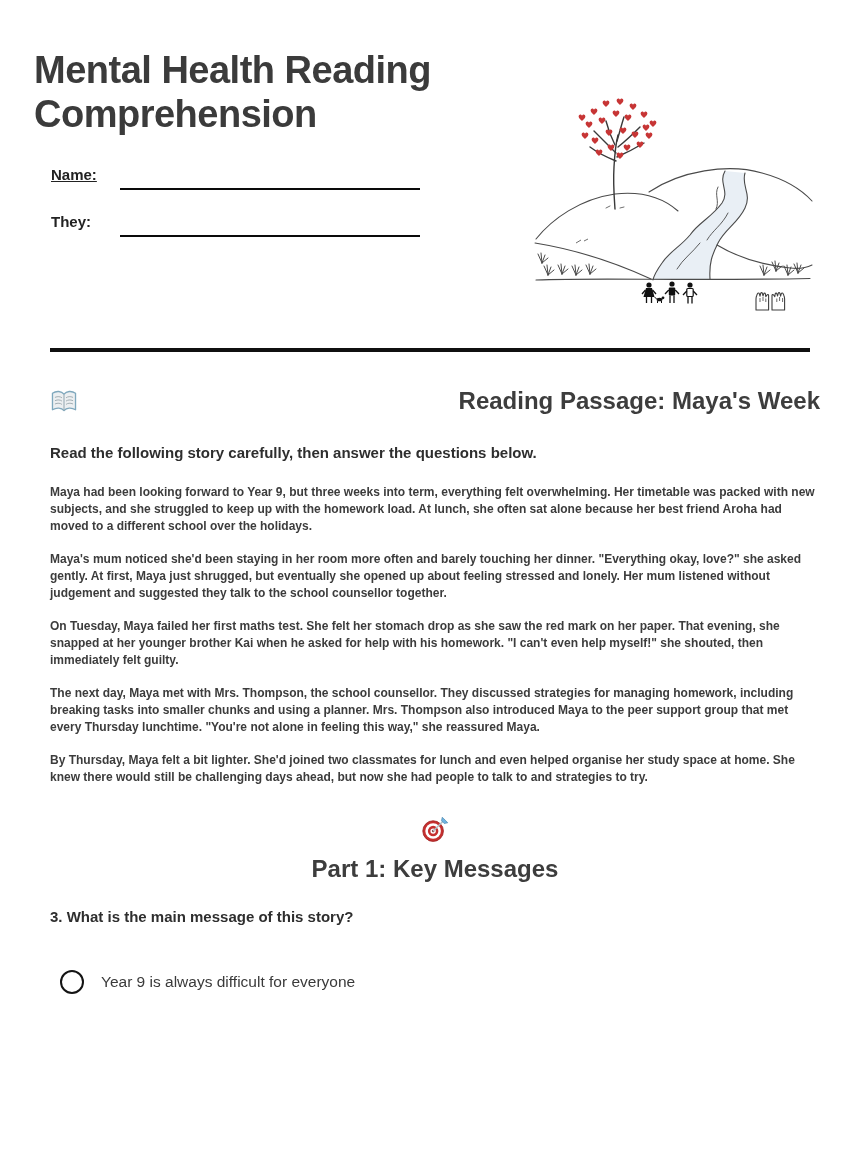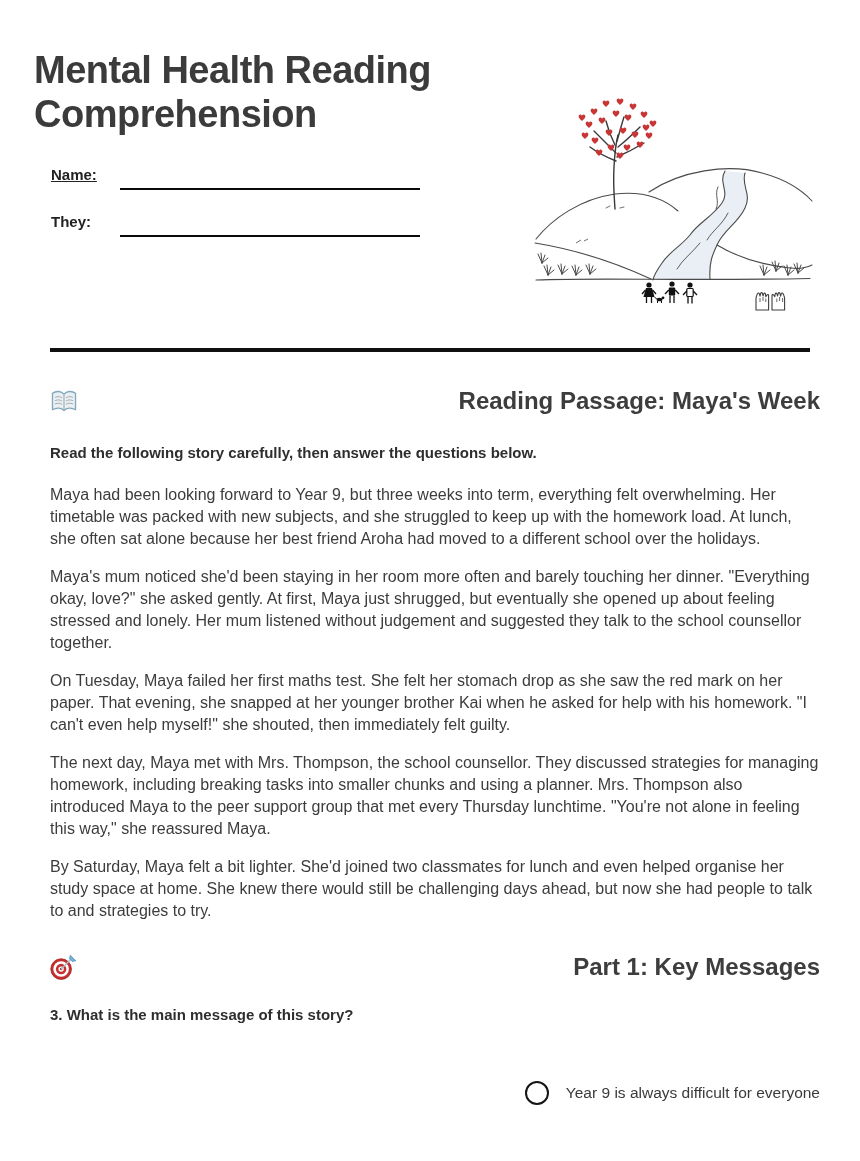--- a/index.html
+++ b/index.html
@@ -34,30 +34,30 @@
   .content { position:absolute; left:50px; top:386px; width:770px; }
   h2.section {
     display:flex; align-items:center; gap:11px;
     font-size:24px; font-weight:700; color:#3d3d3d; line-height:30px;justify-content:space-between;
   }
   h2.section .h-icon { flex:0 0 auto; display:inline-flex; }
   .instruction {
     margin-top:26px; font-size:15px; font-weight:700; color:#2e2e2e; line-height:21px;
   }
   p.body {
-    margin-top:16px; font-size:16px; color:#3c3c3c; line-height:22px;
+    margin-top:16px; font-size:12px; color:#3c3c3c; line-height:17px;font-weight:bold;
   }
   p.body.first { margin-top:21px; }
-  h2.part1 { margin-top:30px; }
+  h2.part1 { margin-top:30px;flex-direction:column; }
   .question {
     margin-top:22px; font-size:15px; font-weight:700; color:#2e2e2e; line-height:21px;
   }
   .option-row {
-    margin-top:56px; display:flex; align-items:center; gap:17px;
-    padding-left:10px; cursor:pointer;justify-content:flex-end;
+    margin-top:43px; display:flex; align-items:center; gap:17px;
+    padding-left:10px; cursor:pointer;
   }
   .radio-circle {
     width:24px; height:24px; border:2.5px solid #141414; border-radius:50%;
     background:#fff; flex:0 0 auto;
   }
   .option-label { font-size:15.5px; color:#3a3a3a; line-height:22px; }
 </style>
 </head>
 <body>
 
@@ -187,21 +187,21 @@
       </span>
       <span>Reading Passage: Maya's Week</span>
     </h2>
 
     <p class="instruction">Read the following story carefully, then answer the questions below.</p>
 
     <p class="body first">Maya had been looking forward to Year 9, but three weeks into term, everything felt overwhelming. Her timetable was packed with new subjects, and she struggled to keep up with the homework load. At lunch, she often sat alone because her best friend Aroha had moved to a different school over the holidays.</p>
     <p class="body">Maya's mum noticed she'd been staying in her room more often and barely touching her dinner. "Everything okay, love?" she asked gently. At first, Maya just shrugged, but eventually she opened up about feeling stressed and lonely. Her mum listened without judgement and suggested they talk to the school counsellor together.</p>
     <p class="body">On Tuesday, Maya failed her first maths test. She felt her stomach drop as she saw the red mark on her paper. That evening, she snapped at her younger brother Kai when he asked for help with his homework. "I can't even help myself!" she shouted, then immediately felt guilty.</p>
     <p class="body">The next day, Maya met with Mrs. Thompson, the school counsellor. They discussed strategies for managing homework, including breaking tasks into smaller chunks and using a planner. Mrs. Thompson also introduced Maya to the peer support group that met every Thursday lunchtime. "You're not alone in feeling this way," she reassured Maya.</p>
-    <p class="body">By Saturday, Maya felt a bit lighter. She'd joined two classmates for lunch and even helped organise her study space at home. She knew there would still be challenging days ahead, but now she had people to talk to and strategies to try.</p>
+    <p class="body">By Thursday, Maya felt a bit lighter. She'd joined two classmates for lunch and even helped organise her study space at home. She knew there would still be challenging days ahead, but now she had people to talk to and strategies to try.</p>
 
     <h2 class="section part1">
       <span class="h-icon">
         <svg width="27" height="27" viewBox="0 0 34 34" xmlns="http://www.w3.org/2000/svg">
           <circle cx="14" cy="19" r="13" fill="#c62f2f" stroke="#9c1f1f" stroke-width="1"></circle>
           <circle cx="14" cy="19" r="9.8" fill="#ffffff"></circle>
           <circle cx="14" cy="19" r="6.6" fill="#c62f2f"></circle>
           <circle cx="14" cy="19" r="3.4" fill="#ffffff"></circle>
           <circle cx="14" cy="19" r="1.6" fill="#7c1515"></circle>
           <path d="M14,19 L28,5" stroke="#b0bec5" stroke-width="1.8" stroke-linecap="round"></path>

